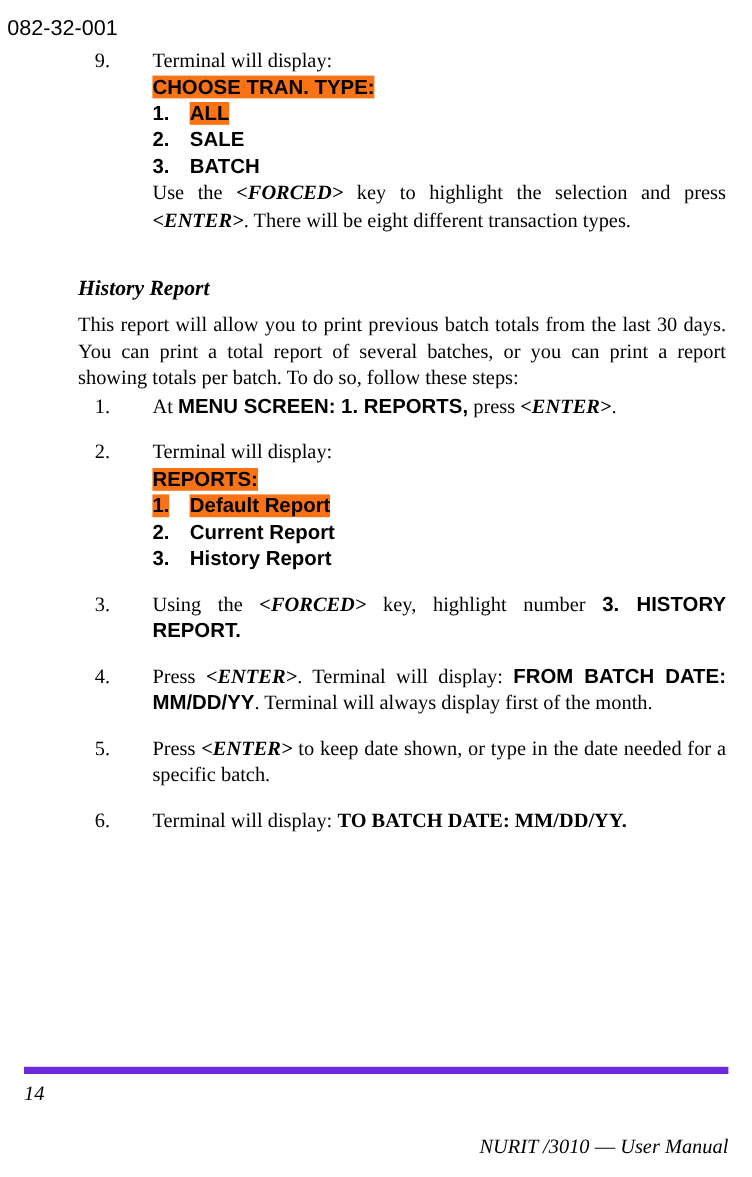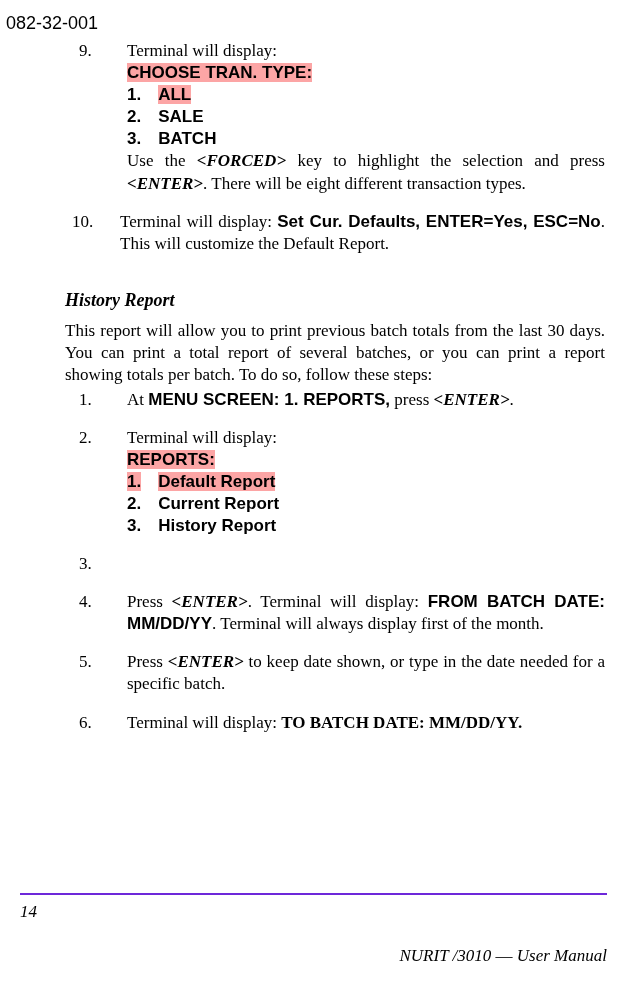--- a/index.html
+++ b/index.html
@@ -41,21 +41,21 @@
       width: 48px;
       flex-shrink: 0;
       text-align: left;
       padding-left: 7px;
     }
     .list-body {
       flex: 1;
       text-align: justify;
     }
     .hl {
-      background-color: #fca5a5;
+      background-color: #f97316;
     }
     .bold-sans {
       font-family: Arial, Helvetica, sans-serif;
       font-weight: bold;
     }
     .italic-bold {
       font-style: italic;
       font-weight: bold;
       font-family: Liberation Serif, serif;
     }
@@ -68,21 +68,21 @@
     }
     .body-para {
       text-align: justify;
       margin-bottom: 2px;
     }
     .footer {
       position: absolute;
       bottom: 14px;
       left: 20px;
       right: 20px;
-      border-top: 2px solid #6d28d9;
+      border-top: 6px solid #6d28d9;
       padding-top: 6px;
       display: flex;
       justify-content: space-between;
       font-style: italic;
       font-size: 17px;
     }
     .footer .pgnum {
       font-style: italic;
     }
     .footer .manual {
@@ -105,26 +105,20 @@
     <div class="list-body">
       <span>Terminal will display:</span><br>
       <span class="bold-sans hl">CHOOSE TRAN. TYPE:</span><br>
       <span class="bold-sans">1.</span>&nbsp;&nbsp;&nbsp;&nbsp;<span class="bold-sans hl">ALL</span><br>
       <span class="bold-sans">2.</span>&nbsp;&nbsp;&nbsp;&nbsp;<span class="bold-sans">SALE</span><br>
       <span class="bold-sans">3.</span>&nbsp;&nbsp;&nbsp;&nbsp;<span class="bold-sans">BATCH</span><br>
       <span>Use the </span><span class="italic-bold">&lt;FORCED&gt;</span><span> key to highlight the selection and press </span><span class="italic-bold">&lt;ENTER&gt;</span><span>.  There will be eight different transaction types.</span>
     </div>
   </div>
 
-  <div class="list-item">
-    <div class="list-number-10">10.</div>
-    <div class="list-body">
-      <span>Terminal will display: </span><span class="bold-sans">Set Cur. Defaults, ENTER=Yes, ESC=No</span><span>. This will customize the Default Report.</span>
-    </div>
-  </div>
 
   <div class="section-heading">History Report</div>
 
   <div class="body-para">This report will allow you to print previous batch totals from the last 30 days.  You can print a total report of several batches, or you can print a report showing totals per batch.  To do so, follow these steps:</div>
 
   <div class="list-item">
     <div class="list-number">1.</div>
     <div class="list-body">
       <span>At </span><span class="bold-sans">MENU SCREEN: 1. REPORTS,</span><span> press </span><span class="italic-bold">&lt;ENTER&gt;</span><span>.</span>
     </div>
@@ -136,20 +130,23 @@
       <span>Terminal will display:</span><br>
       <span class="bold-sans hl">REPORTS:</span><br>
       <span class="bold-sans hl">1.</span>&nbsp;&nbsp;&nbsp;&nbsp;<span class="bold-sans hl">Default Report</span><br>
       <span class="bold-sans">2.</span>&nbsp;&nbsp;&nbsp;&nbsp;<span class="bold-sans">Current Report</span><br>
       <span class="bold-sans">3.</span>&nbsp;&nbsp;&nbsp;&nbsp;<span class="bold-sans">History Report</span>
     </div>
   </div>
 
   <div class="list-item">
     <div class="list-number">3.</div>
+    <div class="list-body">
+      <span>Using the </span><span class="italic-bold">&lt;FORCED&gt;</span><span> key, highlight number </span><span class="bold-sans">3. HISTORY REPORT.</span>
+    </div>
   </div>
 
   <div class="list-item">
     <div class="list-number">4.</div>
     <div class="list-body">
       <span>Press </span><span class="italic-bold">&lt;ENTER&gt;</span><span>. Terminal will display:  </span><span class="bold-sans">FROM BATCH DATE: MM/DD/YY</span><span>.  Terminal will always display first of the month.</span>
     </div>
   </div>
 
   <div class="list-item">

